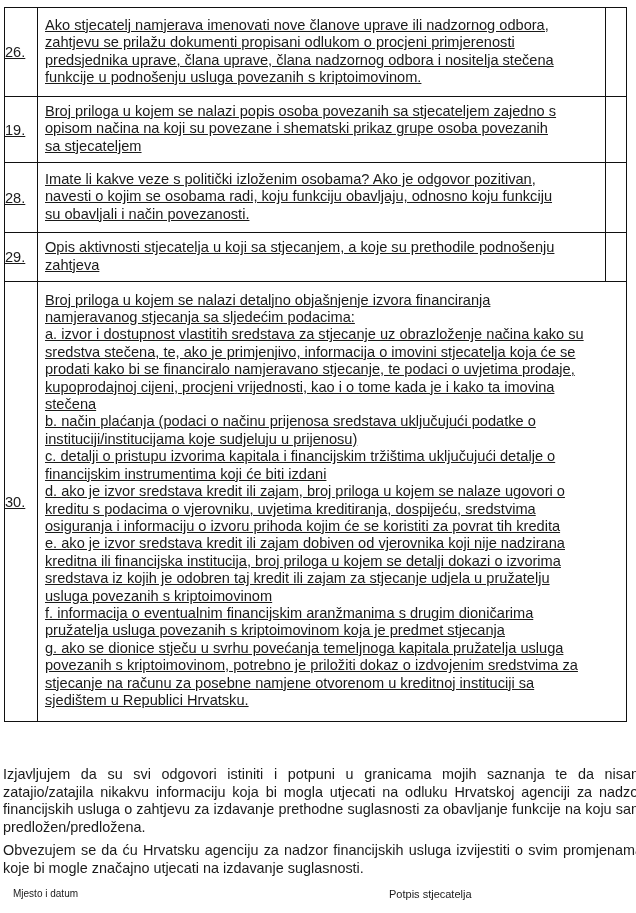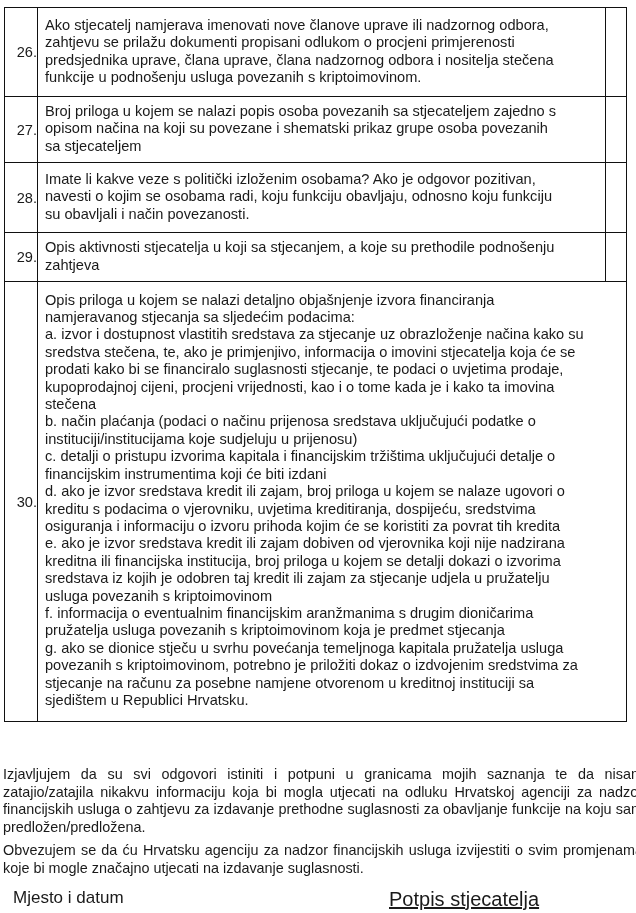--- a/index.html
+++ b/index.html
@@ -22,30 +22,31 @@
       width: 623px;
       border-collapse: collapse;
       table-layout: fixed;
       font-size: 14.6px;
       line-height: 17.4px;
     }
     .tbl td {
       border: 1px solid #111;
       vertical-align: middle;
       padding: 0;
+      text-decoration: underline;
     }
     .tbl tr.row td {
       border-top: 1.5px solid #8c8c8c;
     }
     .tbl tr.first td { border-top: 1px solid #111; }
     .col-num { width: 33px; }
     .col-text { width: 568px; }
     .col-empty { width: 21px; }
     .num {
-      text-align: right;
+      text-align: left;
       padding-top: 2px !important;
     }
     .txt {
       padding: 5px 6px 6px 7px !important;
     }
     .txt.wide {
       padding: 6px 6px 8px 7px !important;
     }
     .r26 { height: 89px; }
     .r27 { height: 66px; }
@@ -64,28 +65,27 @@
       text-align: justify;
       text-align-last: left;
     }
     .decl p {
       margin: 0 0 6px 0;
     }
     .sig-place {
       position: absolute;
       left: 13px;
       top: 888px;
-      font-size: 17px;
+      font-size: 10px;
     }
     .sig-sign {
       position: absolute;
       left: 389px;
       top: 888px;
-      font-size: 20px;
-      text-decoration: underline;
+      font-size: 11px;
     }
   </style>
 </head>
 <body>
 
 <table class="tbl">
   <colgroup>
     <col class="col-num">
     <col class="col-text">
     <col class="col-empty">
@@ -95,21 +95,21 @@
       <td class="num">26.</td>
       <td class="txt">
         <span class="line">Ako stjecatelj namjerava imenovati nove članove uprave ili nadzornog odbora,</span>
         <span class="line">zahtjevu se prilažu dokumenti propisani odlukom o procjeni primjerenosti</span>
         <span class="line">predsjednika uprave, člana uprave, člana nadzornog odbora i nositelja stečena</span>
         <span class="line">funkcije u podnošenju usluga povezanih s kriptoimovinom.</span>
       </td>
       <td class="ans"></td>
     </tr>
     <tr class="row r27">
-      <td class="num">27.</td>
+      <td class="num">19.</td>
       <td class="txt">
         <span class="line">Broj priloga u kojem se nalazi popis osoba povezanih sa stjecateljem zajedno s</span>
         <span class="line">opisom načina na koji su povezane i shematski prikaz grupe osoba povezanih</span>
         <span class="line">sa stjecateljem</span>
       </td>
       <td class="ans"></td>
     </tr>
     <tr class="row r28">
       <td class="num">28.</td>
       <td class="txt">
@@ -123,25 +123,25 @@
       <td class="num">29.</td>
       <td class="txt">
         <span class="line">Opis aktivnosti stjecatelja u koji sa stjecanjem, a koje su prethodile podnošenju</span>
         <span class="line">zahtjeva</span>
       </td>
       <td class="ans"></td>
     </tr>
     <tr class="row r30">
       <td class="num">30.</td>
       <td class="txt wide" colspan="2">
-        <span class="line">Opis priloga u kojem se nalazi detaljno objašnjenje izvora financiranja</span>
+        <span class="line">Broj priloga u kojem se nalazi detaljno objašnjenje izvora financiranja</span>
         <span class="line">namjeravanog stjecanja sa sljedećim podacima:</span>
         <span class="line">a. izvor i dostupnost vlastitih sredstava za stjecanje uz obrazloženje načina kako su</span>
         <span class="line">sredstva stečena, te, ako je primjenjivo, informacija o imovini stjecatelja koja će se</span>
-        <span class="line">prodati kako bi se financiralo suglasnosti stjecanje, te podaci o uvjetima prodaje,</span>
+        <span class="line">prodati kako bi se financiralo namjeravano stjecanje, te podaci o uvjetima prodaje,</span>
         <span class="line">kupoprodajnoj cijeni, procjeni vrijednosti, kao i o tome kada je i kako ta imovina</span>
         <span class="line">stečena</span>
         <span class="line">b. način plaćanja (podaci o načinu prijenosa sredstava uključujući podatke o</span>
         <span class="line">instituciji/institucijama koje sudjeluju u prijenosu)</span>
         <span class="line">c. detalji o pristupu izvorima kapitala i financijskim tržištima uključujući detalje o</span>
         <span class="line">financijskim instrumentima koji će biti izdani</span>
         <span class="line">d. ako je izvor sredstava kredit ili zajam, broj priloga u kojem se nalaze ugovori o</span>
         <span class="line">kreditu s podacima o vjerovniku, uvjetima kreditiranja, dospijeću, sredstvima</span>
         <span class="line">osiguranja i informaciju o izvoru prihoda kojim će se koristiti za povrat tih kredita</span>
         <span class="line">e. ako je izvor sredstava kredit ili zajam dobiven od vjerovnika koji nije nadzirana</span>

